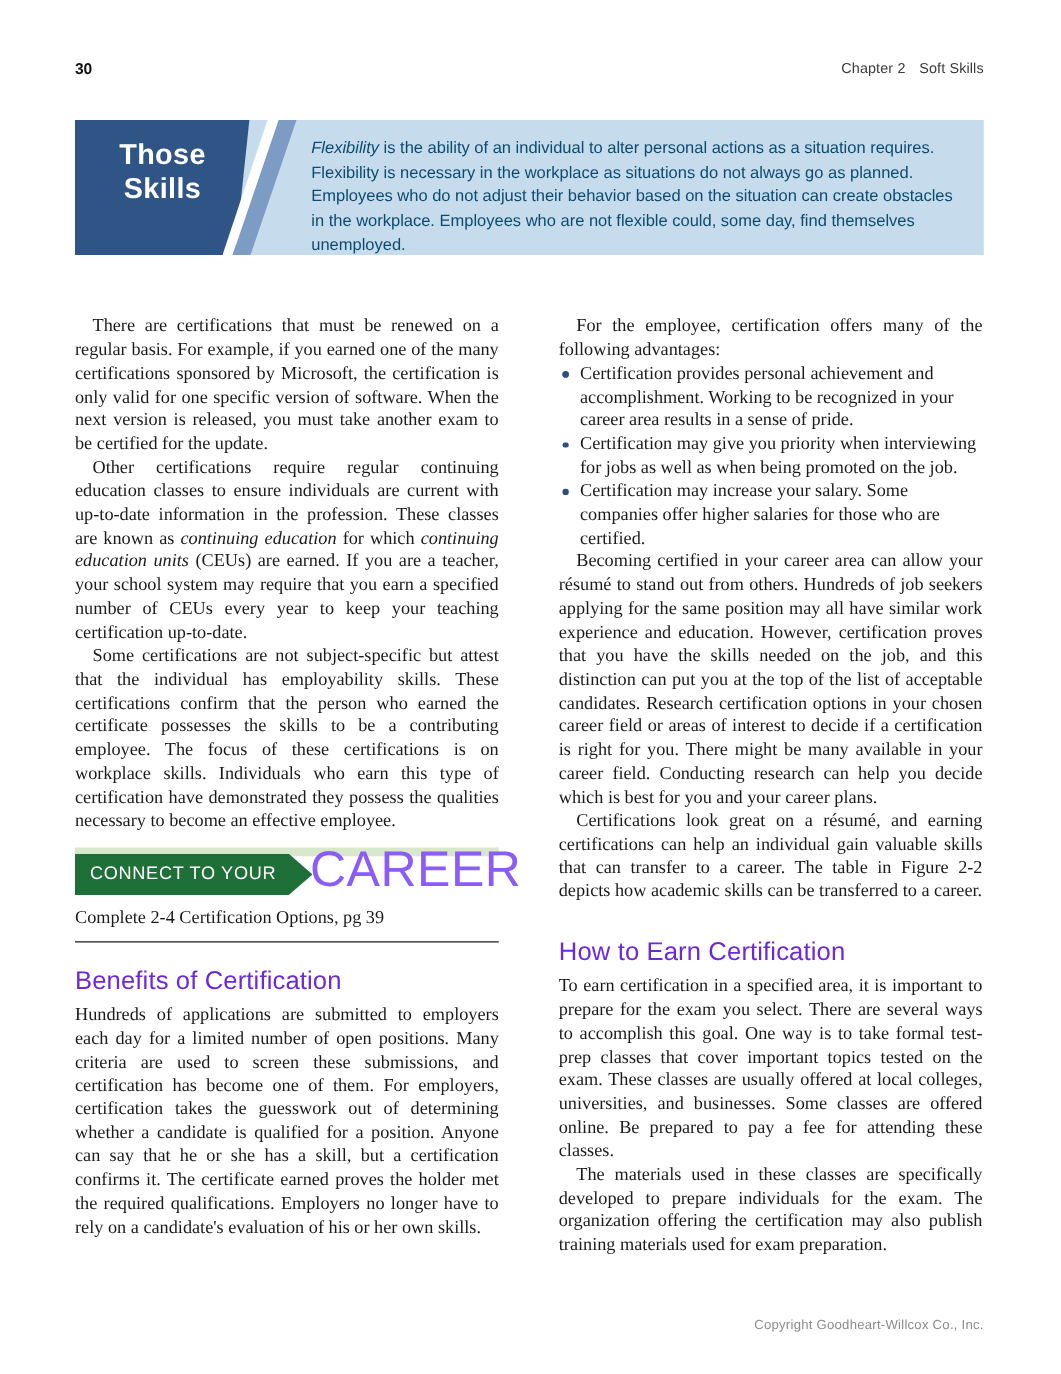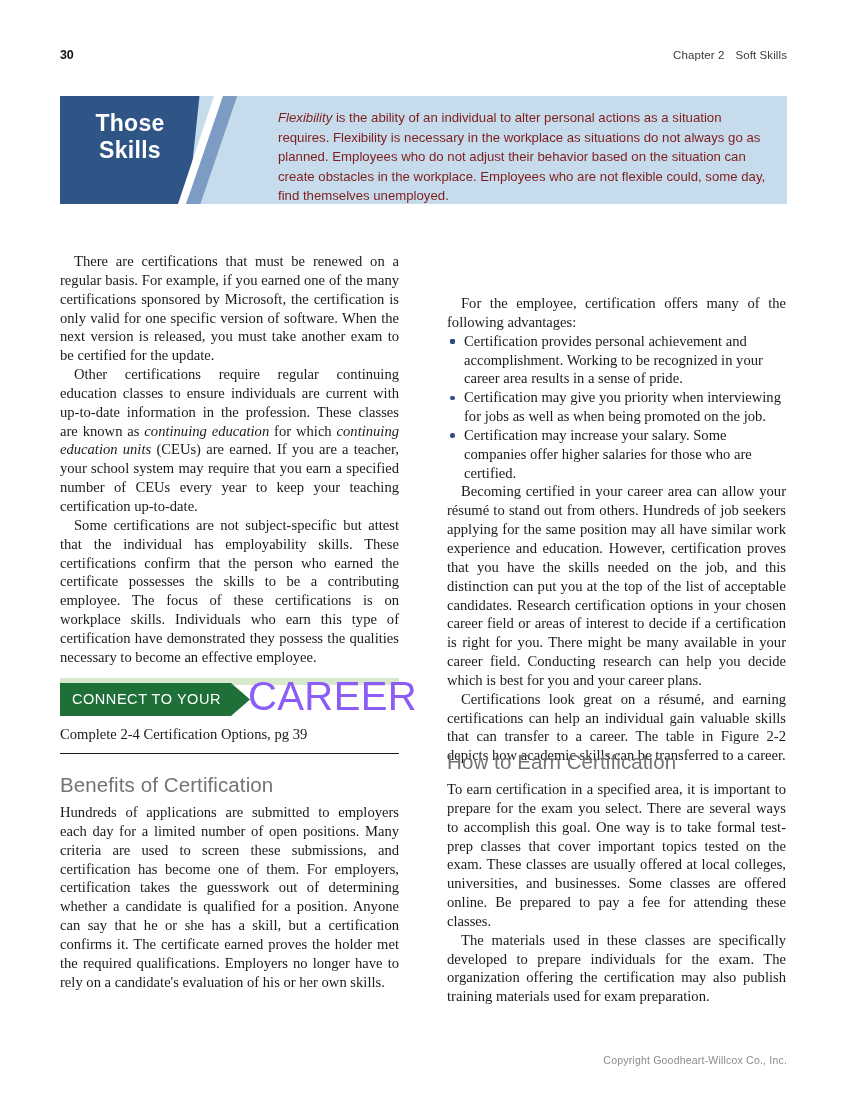--- a/index.html
+++ b/index.html
@@ -95,40 +95,40 @@
     font-family: "Liberation Sans", "DejaVu Sans", sans-serif;
     font-weight: bold;
     font-size: 23px;
     line-height: 27px;
     color: #ffffff;
     letter-spacing: 0.3px;
     z-index: 5;
   }
   .ss-body {
     position: absolute;
-    left: 218px;
+    left: 189px;
     top: 12px;
     right: 14px;
     font-family: "Liberation Sans", "DejaVu Sans", sans-serif;
     font-size: 13.2px;
     line-height: 19.6px;
-    color: #7f1d1d;
+    color: #0c4a6e;
   }
   .ss-body .term {
     font-style: italic;
   }
 
   
   .col {
     position: absolute;
     top: 252px;
     width: 339px;
   }
   .col-left  { left: 60px; }
-  .col-right { left: 447px; margin-top: 42px; }
+  .col-right { left: 447px; }
 
   p.body {
     margin: 0;
     font-size: 14.6px;
     line-height: 18.85px;
     text-align: justify;
     text-indent: 14px;
     hyphens: none;
   }
   p.body.noindent { text-indent: 0; }
@@ -219,21 +219,21 @@
   }
 
   
   h2.section {
     margin: 0 0 6px 0;
     font-family: "Liberation Sans", "DejaVu Sans", sans-serif;
     font-weight: 400;
     font-size: 20.5px;
     line-height: 24px;
     letter-spacing: 0.1px;
-    color: #737373;
+    color: #6d28d9;
   }
 
   .block-benefits {
     position: absolute;
     left: 60px;
     top: 773px;
     width: 339px;
   }
   .block-howto {
     position: absolute;

